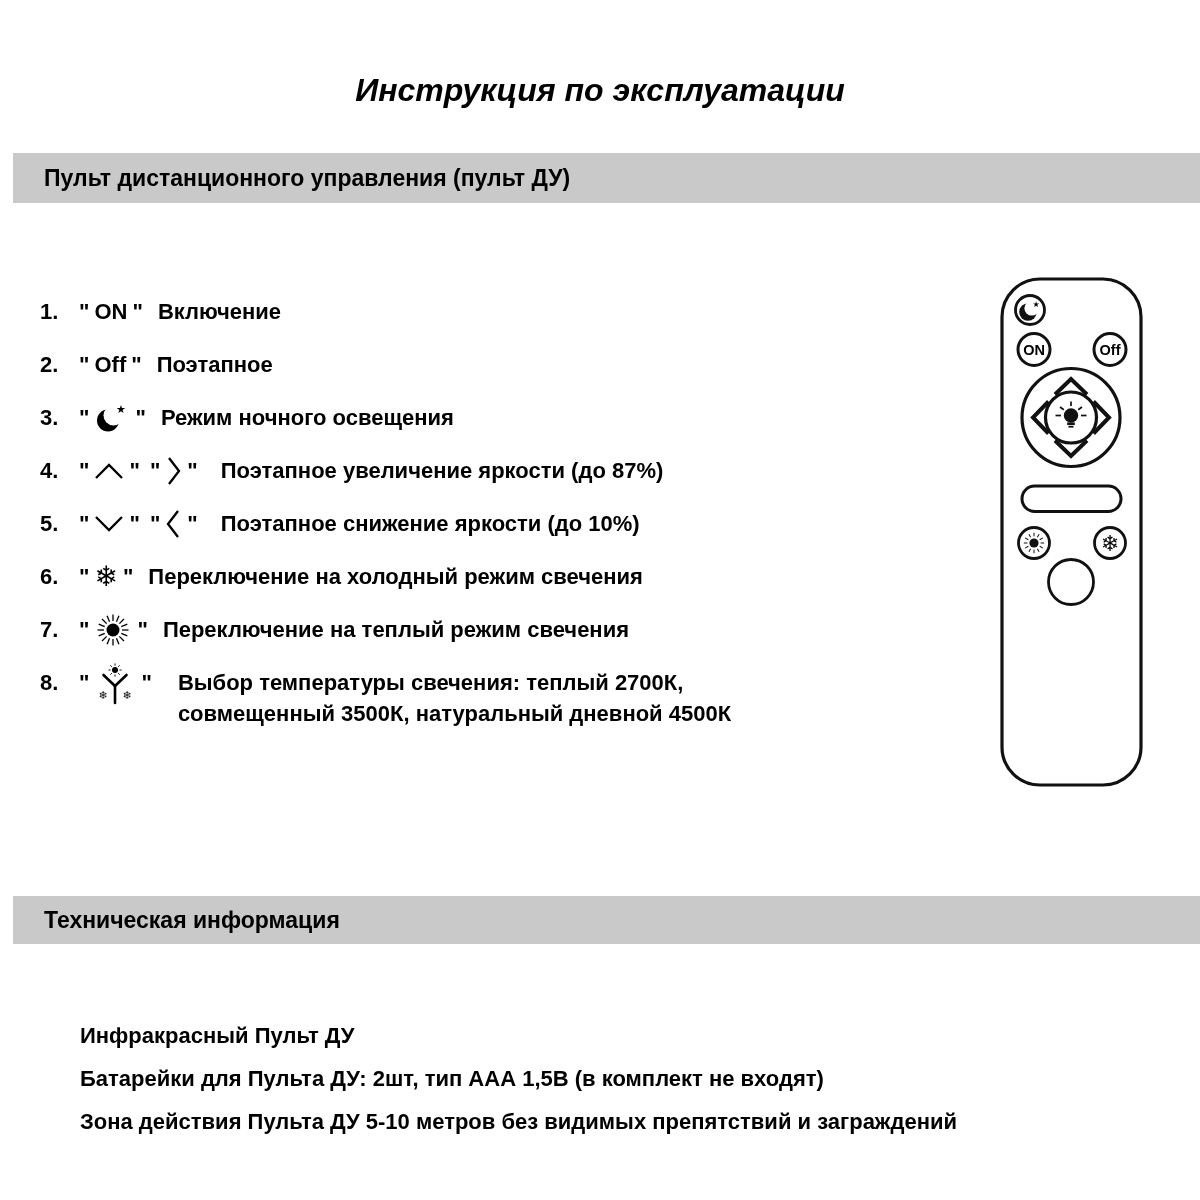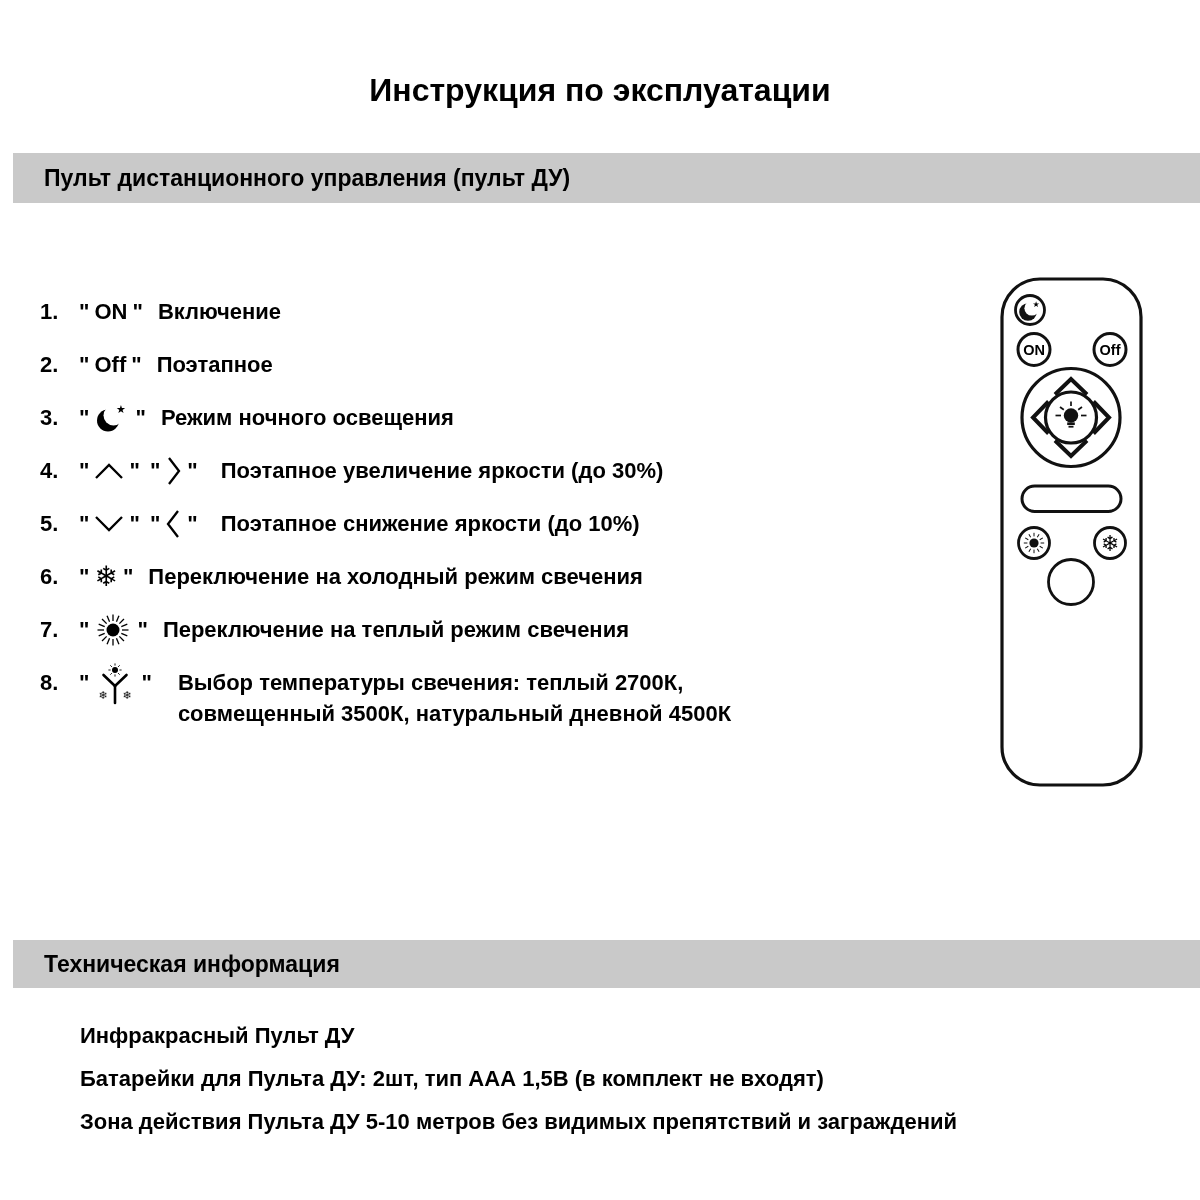--- a/index.html
+++ b/index.html
@@ -1,26 +1,26 @@
 <!DOCTYPE html>
 <html><head>
 <meta charset="utf-8">
 <style>
   html,body { margin:0; padding:0; background:#fff; }
   body { font-family:"Liberation Sans", sans-serif; color:#000; }
   .page { position:relative; width:1200px; height:1200px; background:#fff; overflow:hidden; }
 
   .title { position:absolute; top:70px; left:0; width:1200px; text-align:center;
-           font-size:32px; font-weight:bold; line-height:40px; }
+           font-size:32px; font-weight:bold; line-height:40px;font-style:italic; }
 
   .bar { position:absolute; left:13px; width:1187px; background:#c9c9c9;
          display:flex; align-items:center; box-sizing:border-box; padding-left:31px;
          font-size:23px; font-weight:bold; }
   .bar-remote { top:153px; height:50px; }
-  .bar-tech   { top:940px; height:48px; }
+  .bar-tech   { top:896px; height:48px; }
 
   .list { position:absolute; left:40px; top:285px; font-size:22px; font-weight:bold; }
   .item { display:flex; align-items:center; height:53px; }
   .item .num { width:34px; flex:0 0 auto; }
   .q { margin:0 5px; flex:0 0 auto; }
   .desc { margin-left:10px; white-space:nowrap; }
   .desc-wide { margin-left:18px; }
   .icon { display:flex; align-items:center; justify-content:center; flex:0 0 auto; }
   .item-two-line { height:auto; min-height:53px; align-items:flex-start; }
   .item-two-line .num, .item-two-line .q { line-height:53px; }
@@ -86,21 +86,21 @@
         </svg>
       </span>
       <span class="q">"</span>
       <span class="q">"</span>
       <span class="icon">
         <svg width="17" height="32" viewBox="0 0 17 32">
           <polyline points="4,3 14,16 4,29" fill="none" stroke="#000" stroke-width="2.3"></polyline>
         </svg>
       </span>
       <span class="q">"</span>
-      <span class="desc desc-wide">Поэтапное увеличение яркости (до 30%)</span>
+      <span class="desc desc-wide">Поэтапное увеличение яркости (до 87%)</span>
     </div>
 
     <div class="item">
       <span class="num">5.</span>
       <span class="q">"</span>
       <span class="icon">
         <svg width="30" height="20" viewBox="0 0 30 20">
           <polyline points="2,3 15,16 28,3" fill="none" stroke="#000" stroke-width="2.3"></polyline>
         </svg>
       </span>

